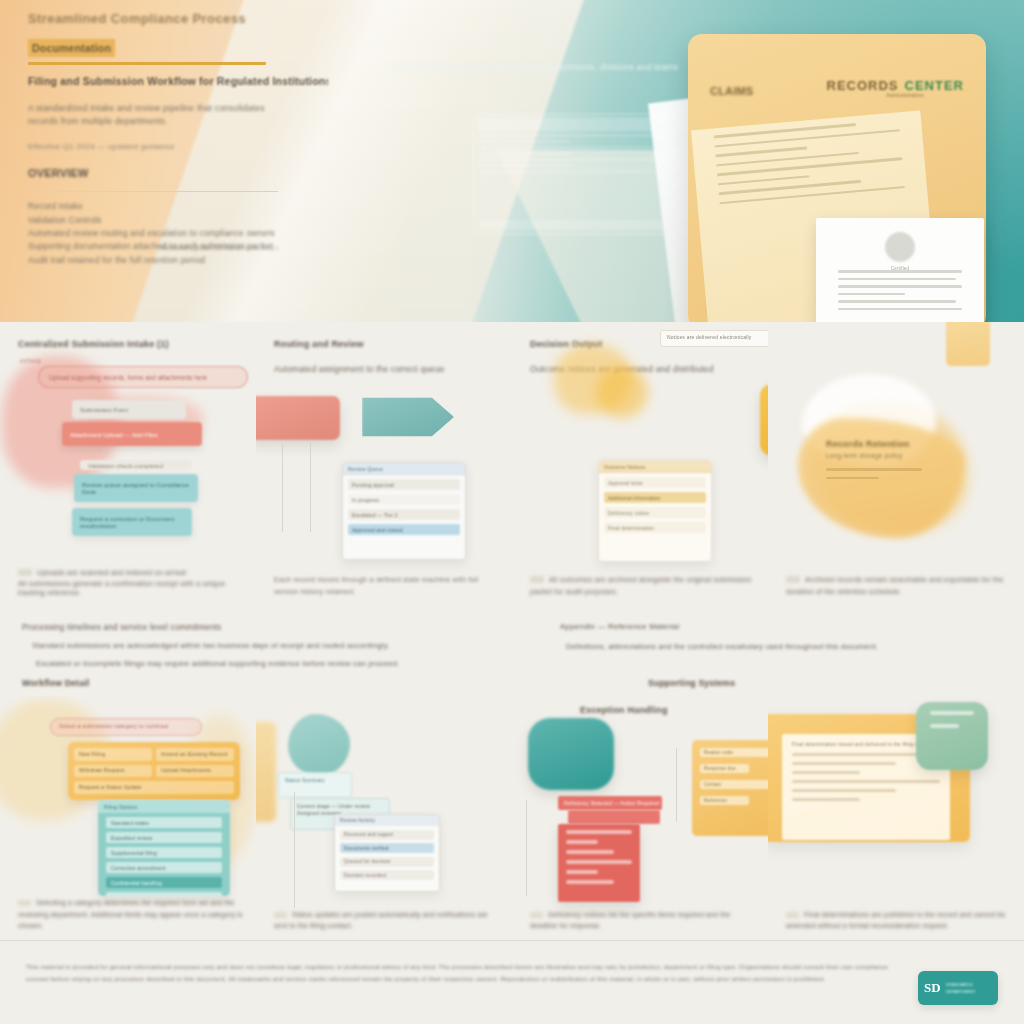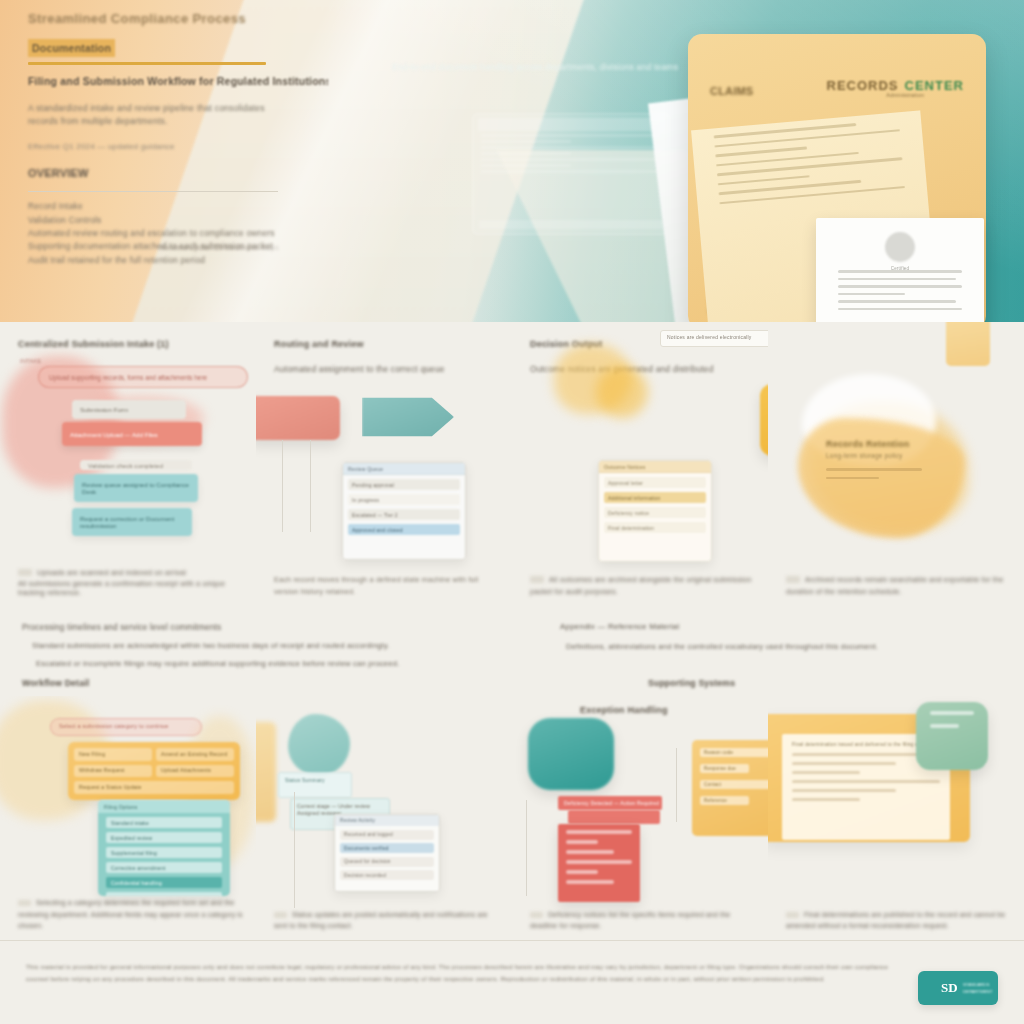--- a/index.html
+++ b/index.html
@@ -417,21 +417,21 @@
     position:absolute; left:0; top:940px; width:1024px; height:84px;
     border-top:1px solid #dedacf;
   }
   #footer-text {
     position:absolute; left:26px; top:20px; width:880px;
     font-size:6.2px; color:#7b7367; line-height:1.95; filter:blur(1.35px);
   }
   #footer-badge {
     position:absolute; right:26px; top:30px; width:80px; height:34px;
     border-radius:6px; background:#2f9d96;
-    display:flex; align-items:center; gap:5px; padding:0 23px;
+    display:flex; align-items:center; gap:5px; padding:0 6px;
     box-shadow:0 3px 9px rgba(0,0,0,.12);
   }
   #footer-badge .mark { font-size:13px; font-weight:700; color:#ffffff;
                         font-family:"Liberation Serif", serif; filter:blur(.7px); }
   #footer-badge .txt  { font-size:4.4px; color:#e6f5f3; line-height:1.6;
                         filter:blur(.9px); }
 </style>
 </head>
 <body>
 

